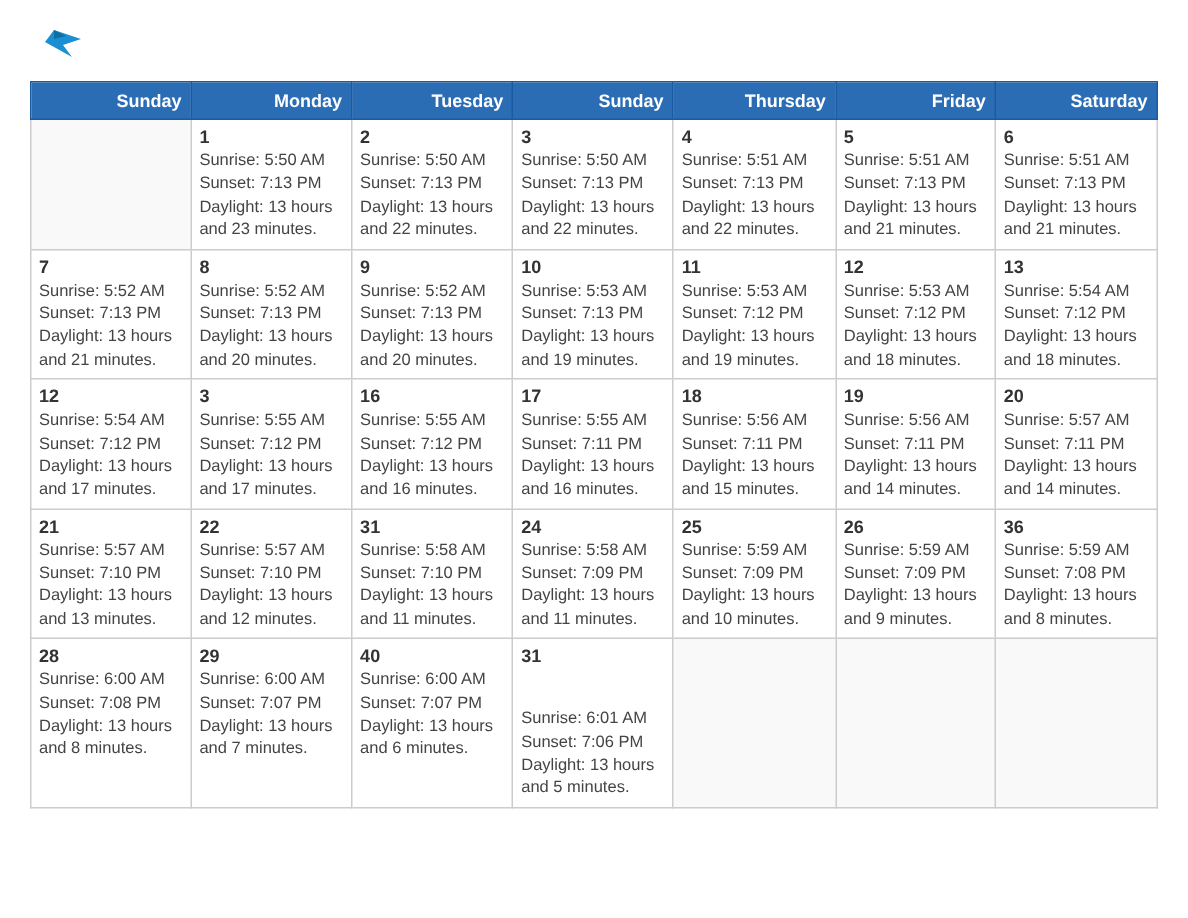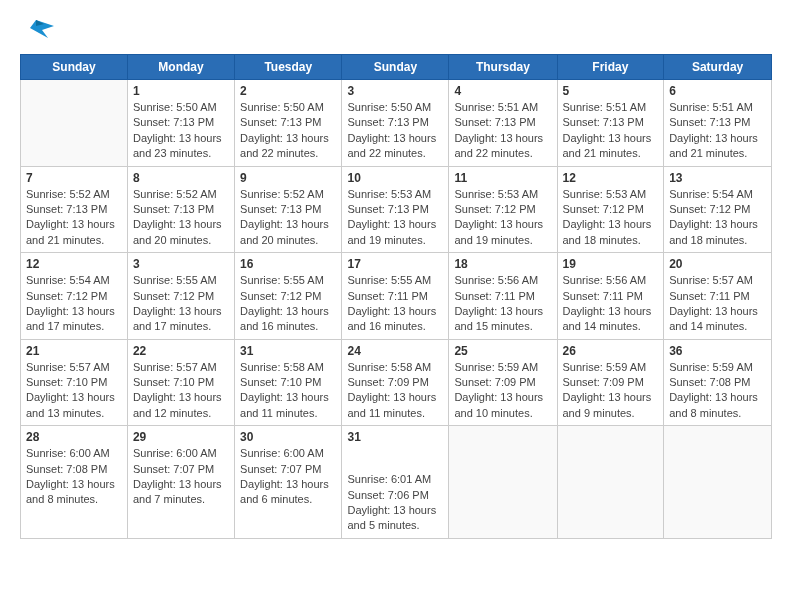--- a/index.html
+++ b/index.html
@@ -41,21 +41,21 @@
     }
     .calendar-table {
       width: 100%;
       border-collapse: collapse;
       font-size: 10px;
     }
     .calendar-table th {
       background-color: #2a6db5;
       color: white;
       padding: 5px 6px;
-      text-align: center;
+      text-align: right;
       font-size: 12px;
       font-weight: bold;
       border: 1px solid #1a5aa0;
     }
     .calendar-table td {
       border: 1px solid #ccc;
       vertical-align: top;
       padding: 4px 5px;
       width: 113px;
       height: 80px;
@@ -324,21 +324,21 @@
 and 8 minutes.</div>
           </td>
           <td>
             <span class="day-number">29</span>
             <div class="day-info" style="white-space: pre-line;">Sunrise: 6:00 AM
 Sunset: 7:07 PM
 Daylight: 13 hours
 and 7 minutes.</div>
           </td>
           <td>
-            <span class="day-number">30</span>
+            <span class="day-number">40</span>
             <div class="day-info" style="white-space: pre-line;">Sunrise: 6:00 AM
 Sunset: 7:07 PM
 Daylight: 13 hours
 and 6 minutes.</div>
           </td>
           <td>
             <span class="day-number">31</span>
             <div class="day-info" style="white-space: pre-line; margin-top: 28px;">Sunrise: 6:01 AM
 Sunset: 7:06 PM
 Daylight: 13 hours

